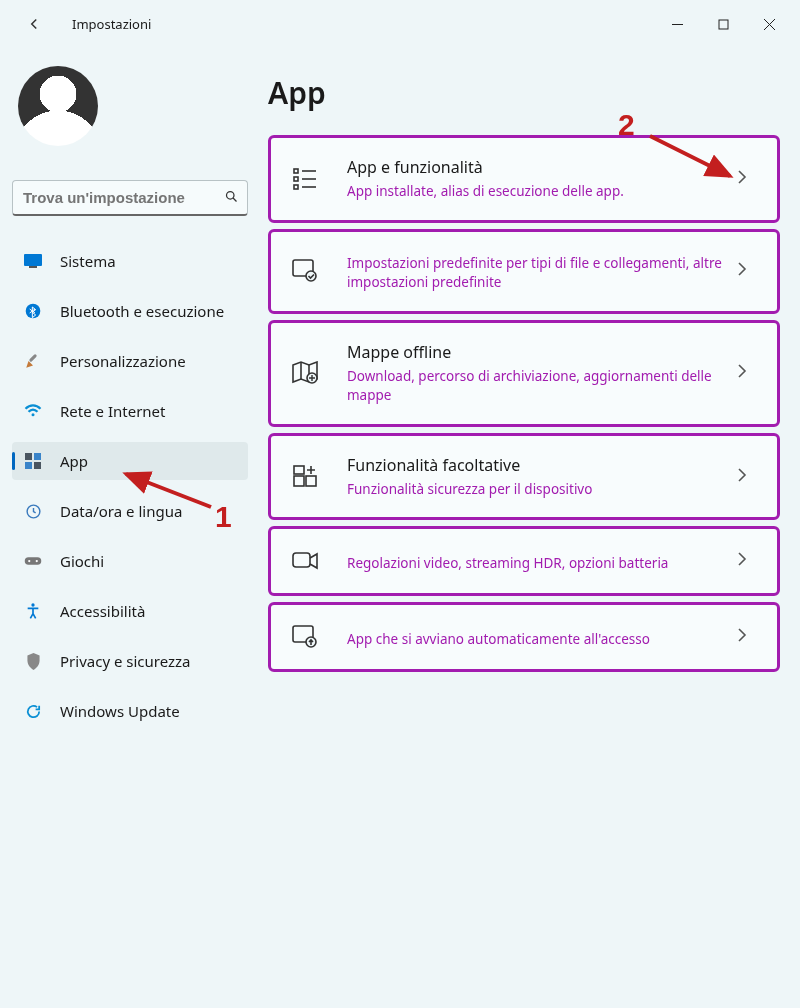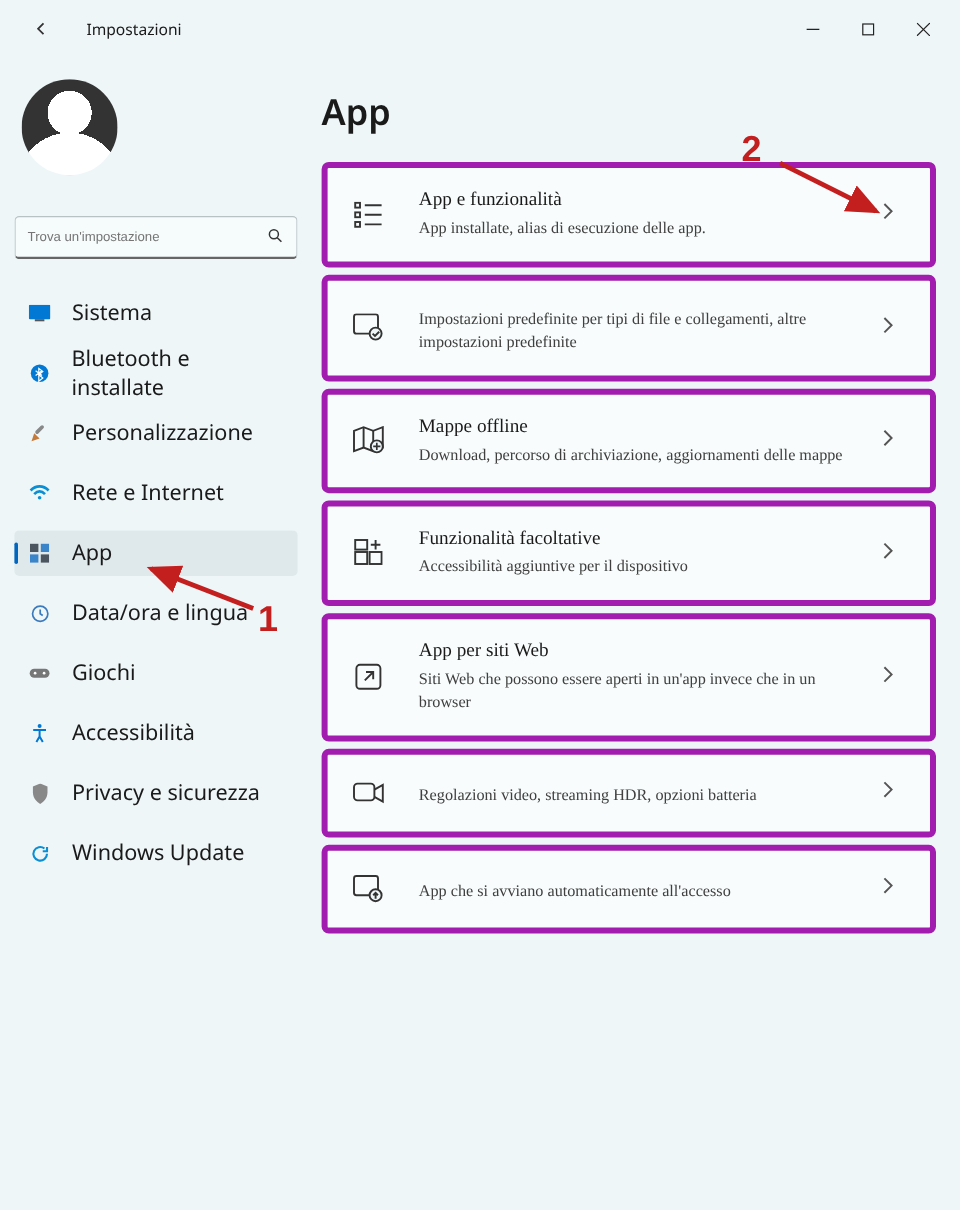--- a/index.html
+++ b/index.html
@@ -60,34 +60,35 @@
     border-bottom: 2px solid #666;
     border-radius: 4px;
     height: 36px;
     padding: 0 10px;
     background: #f6fbfc;
   }
   .search input {
     flex: 1;
     border: none;
     background: transparent;
-    font-size: 11px;
+    font-size: 15px;
     color: #555;
     outline: none;
+    font-weight: bold;
   }
   .nav {
     margin-top: 26px;
   }
   .nav-item {
     display: flex;
     align-items: center;
     gap: 18px;
     height: 38px;
     padding: 0 12px;
-    font-size: 18px;
+    font-size: 15px;
     border-radius: 4px;
     position: relative;
     margin-bottom: 12px;
   }
   .nav-item.active {
     background: #dfe9eb;
   }
   .nav-item.active::before {
     content: "";
     position: absolute;
@@ -106,42 +107,41 @@
     left: 268px; right: 0; top: 56px;
     padding: 16px 20px 0 0;
   }
   .page-title {
     font-size: 30px;
     font-weight: 600;
     margin-bottom: 22px;
   }
   .card {
     background: #f8fcfd;
-    border: 5px solid #a21caf;
+    border: 3px solid #a21caf;
     border-radius: 6px;
     padding: 18px 20px;
     display: grid;
     grid-template-columns: 42px 1fr 20px;
     align-items: center;
     gap: 14px;
     margin-bottom: 6px;
-    font-family: Liberation Serif, serif;
   }
   .card-icon {
     width: 28px; height: 28px;
     display: flex; align-items: center; justify-content: center;
     color: #3a3a3a;
   }
   .card-title {
     font-size: 16px;
     font-weight: 400;
   }
   .card-sub {
     font-size: 13.5px;
-    color: #404040;
+    color: #a21caf;
     line-height: 1.45;
     margin-top: 4px;
   }
   .chevron {
     color: #555;
   }
   
   .ann-num {
     position: absolute;
     font-size: 30px;
@@ -209,21 +209,21 @@
       <span>Sistema</span>
     </div>
 
     <div class="nav-item">
       <span class="nav-icon">
         <svg width="16" height="16" viewBox="0 0 24 24">
             <circle cx="12" cy="12" r="11" fill="#0078d4"></circle>
             <path d="M11 6l5 4-5 4 5 4-5 4V6zM7 9l8 6M7 15l8-6" stroke="#fff" stroke-width="1.5" fill="none"></path>
           </svg>
       </span>
-      <span>Bluetooth e installate</span>
+      <span>Bluetooth e esecuzione</span>
     </div>
 
     <div class="nav-item">
       <span class="nav-icon">
         <svg width="18" height="18" viewBox="0 0 24 24">
             <path d="M3 21l3-9 6 6-9 3z" fill="#c47a3a"></path>
             <rect x="10" y="2" width="4" height="12" rx="2" transform="rotate(45 12 8)" fill="#888"></rect>
           </svg>
       </span>
       <span>Personalizzazione</span>
@@ -373,46 +373,29 @@
     <div class="card-icon">
       <svg width="24" height="24" viewBox="0 0 24 24" fill="none" stroke="#333" stroke-width="1.6">
           <rect x="1" y="11" width="10" height="10"></rect>
           <rect x="13" y="11" width="10" height="10"></rect>
           <rect x="1" y="1" width="10" height="8"></rect>
           <path d="M18 1v8M14 5h8"></path>
         </svg>
     </div>
     <div>
       <div class="card-title">Funzionalità facoltative</div>
-      <div class="card-sub">Accessibilità aggiuntive per il dispositivo</div>
-    </div>
-    <div class="chevron">
-      <svg width="10" height="16" viewBox="0 0 10 16" fill="none" stroke="#555" stroke-width="1.6">
-          <path d="M2 2l6 6-6 6"></path>
-        </svg>
-    </div>
-  </div>
-
-  <div class="card">
-    <div class="card-icon">
-      <svg width="24" height="24" viewBox="0 0 24 24" fill="none" stroke="#333" stroke-width="1.6">
-          <rect x="2" y="2" width="20" height="20" rx="3"></rect>
-          <path d="M9 15l7-7M10 8h6v6"></path>
-        </svg>
-    </div>
-    <div>
-      <div class="card-title">App per siti Web</div>
-      <div class="card-sub">Siti Web che possono essere aperti in un'app invece che in un browser</div>
-    </div>
-    <div class="chevron">
-      <svg width="10" height="16" viewBox="0 0 10 16" fill="none" stroke="#555" stroke-width="1.6">
-          <path d="M2 2l6 6-6 6"></path>
-        </svg>
-    </div>
-  </div>
+      <div class="card-sub">Funzionalità sicurezza per il dispositivo</div>
+    </div>
+    <div class="chevron">
+      <svg width="10" height="16" viewBox="0 0 10 16" fill="none" stroke="#555" stroke-width="1.6">
+          <path d="M2 2l6 6-6 6"></path>
+        </svg>
+    </div>
+  </div>
+
 
   <div class="card">
     <div class="card-icon">
       <svg width="26" height="20" viewBox="0 0 26 20" fill="none" stroke="#333" stroke-width="1.6">
           <rect x="1" y="2" width="17" height="14" rx="3"></rect>
           <path d="M18 7l7-4v14l-7-4"></path>
         </svg>
     </div>
     <div>
       <div class="card-sub">Regolazioni video, streaming HDR, opzioni batteria</div>

